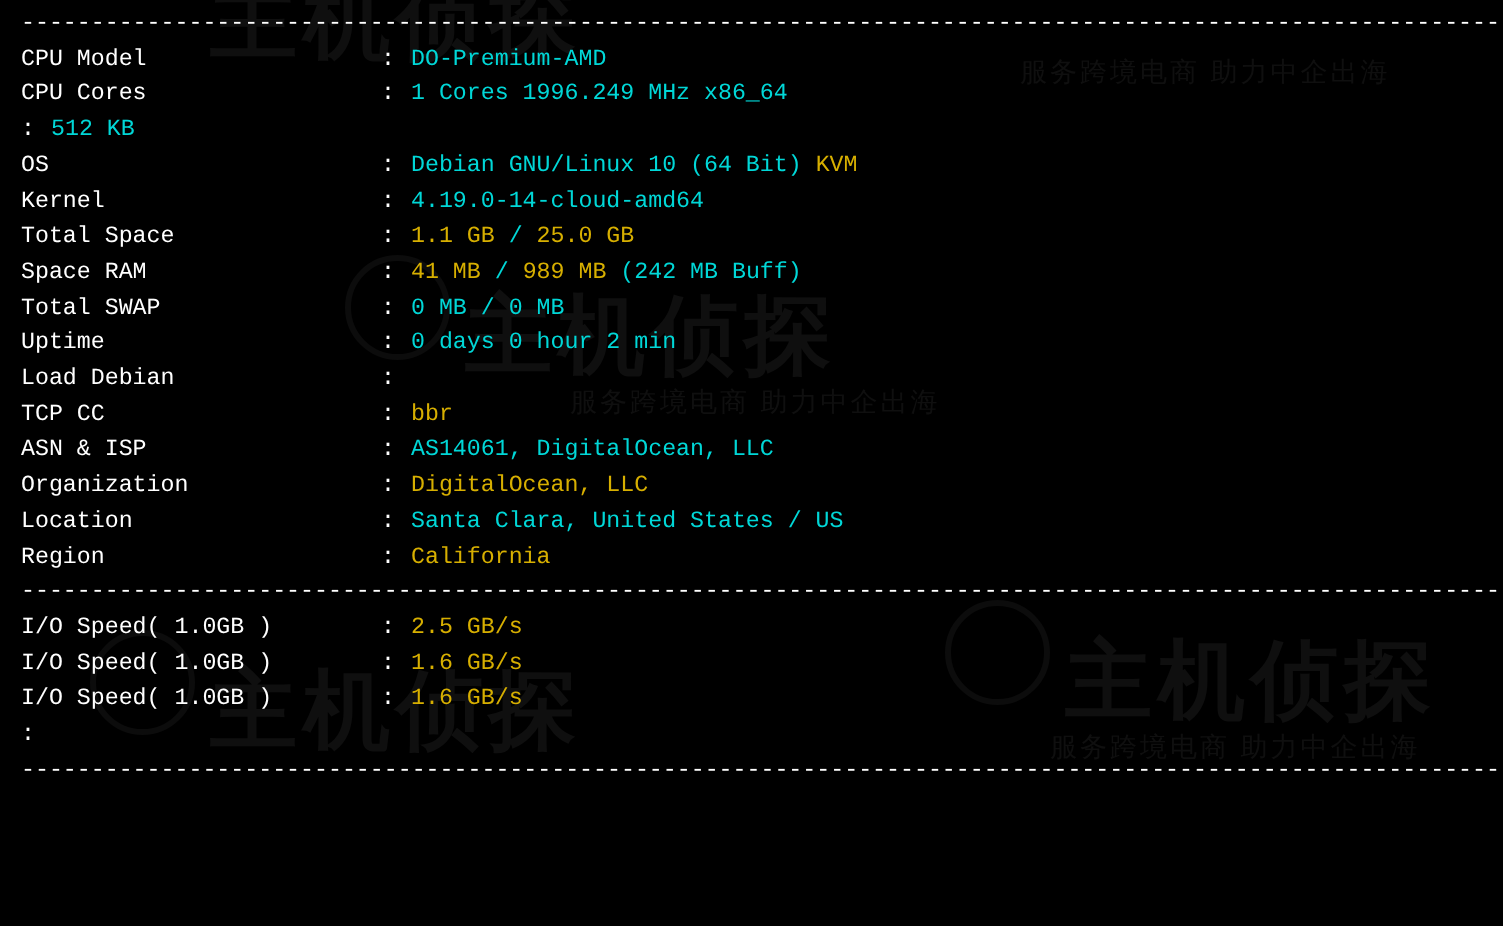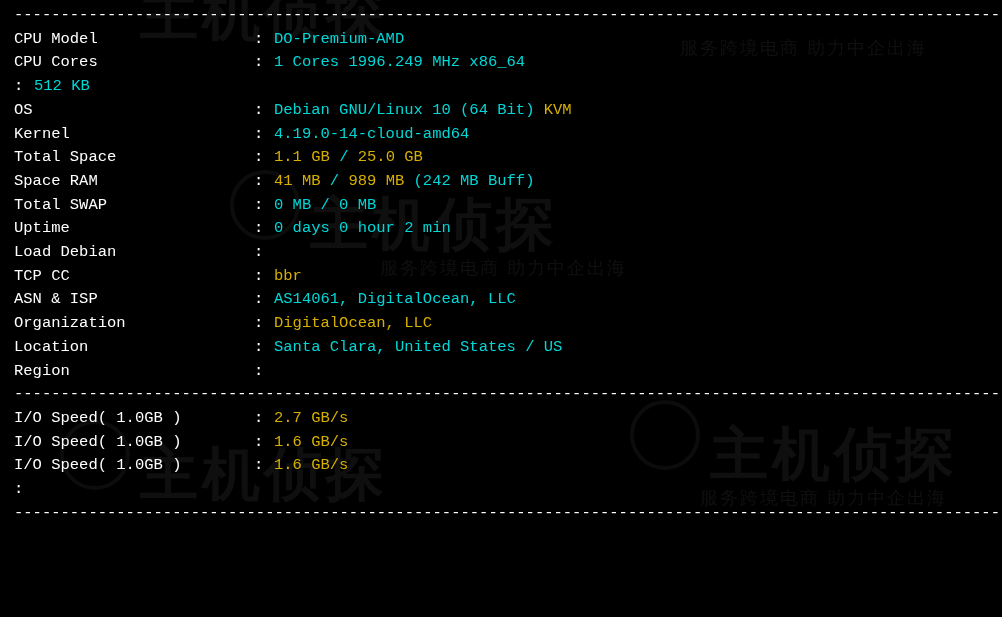--- a/index.html
+++ b/index.html
@@ -87,23 +87,23 @@
       <div class="row"><span class="label">Kernel             </span><span class="colon">: </span><span class="value"><span class="cyan">4.19.0-14-cloud-amd64</span></span></div>
       <div class="row"><span class="label">Total Space        </span><span class="colon">: </span><span class="value"><span class="yellow">1.1 GB </span><span class="cyan">/ </span><span class="yellow">25.0 GB</span></span></div>
       <div class="row"><span class="label">Space RAM          </span><span class="colon">: </span><span class="value"><span class="yellow">41 MB </span><span class="cyan">/ </span><span class="yellow">989 MB </span><span class="cyan">(242 MB Buff)</span></span></div>
       <div class="row"><span class="label">Total SWAP         </span><span class="colon">: </span><span class="value"><span class="cyan">0 MB / 0 MB</span></span></div>
       <div class="row"><span class="label">Uptime             </span><span class="colon">: </span><span class="value"><span class="cyan">0 days 0 hour 2 min</span></span></div>
       <div class="row"><span class="label">Load Debian       </span><span class="colon">: </span></div>
       <div class="row"><span class="label">TCP CC             </span><span class="colon">: </span><span class="value"><span class="yellow">bbr</span></span></div>
       <div class="row"><span class="label">ASN &amp; ISP          </span><span class="colon">: </span><span class="value"><span class="cyan">AS14061, DigitalOcean, LLC</span></span></div>
       <div class="row"><span class="label">Organization       </span><span class="colon">: </span><span class="value"><span class="yellow">DigitalOcean, LLC</span></span></div>
       <div class="row"><span class="label">Location           </span><span class="colon">: </span><span class="value"><span class="cyan">Santa Clara, United States / US</span></span></div>
-      <div class="row"><span class="label">Region             </span><span class="colon">: </span></div>
+      <div class="row"><span class="label">Region             </span><span class="colon">: </span><span class="value"><span class="yellow">California</span></span></div>
     </div>
   <div class="separator">----------------------------------------------------------------------------------------------------------</div>
   <div id="io-section">
-      <div class="row"><span class="label">I/O Speed( 1.0GB ) </span><span class="colon">: </span><span class="value"><span class="yellow">2.7 GB/s</span></span></div>
+      <div class="row"><span class="label">I/O Speed( 1.0GB ) </span><span class="colon">: </span><span class="value"><span class="yellow">2.5 GB/s</span></span></div>
       <div class="row"><span class="label">I/O Speed( 1.0GB ) </span><span class="colon">: </span><span class="value"><span class="yellow">1.6 GB/s</span></span></div>
       <div class="row"><span class="label">I/O Speed( 1.0GB ) </span><span class="colon">: </span><span class="value"><span class="yellow">1.6 GB/s</span></span></div>
       <div class="row"><span class="colon">: </span></div>
     </div>
   <div class="separator">----------------------------------------------------------------------------------------------------------</div>
 </div>
 
 </body></html>

